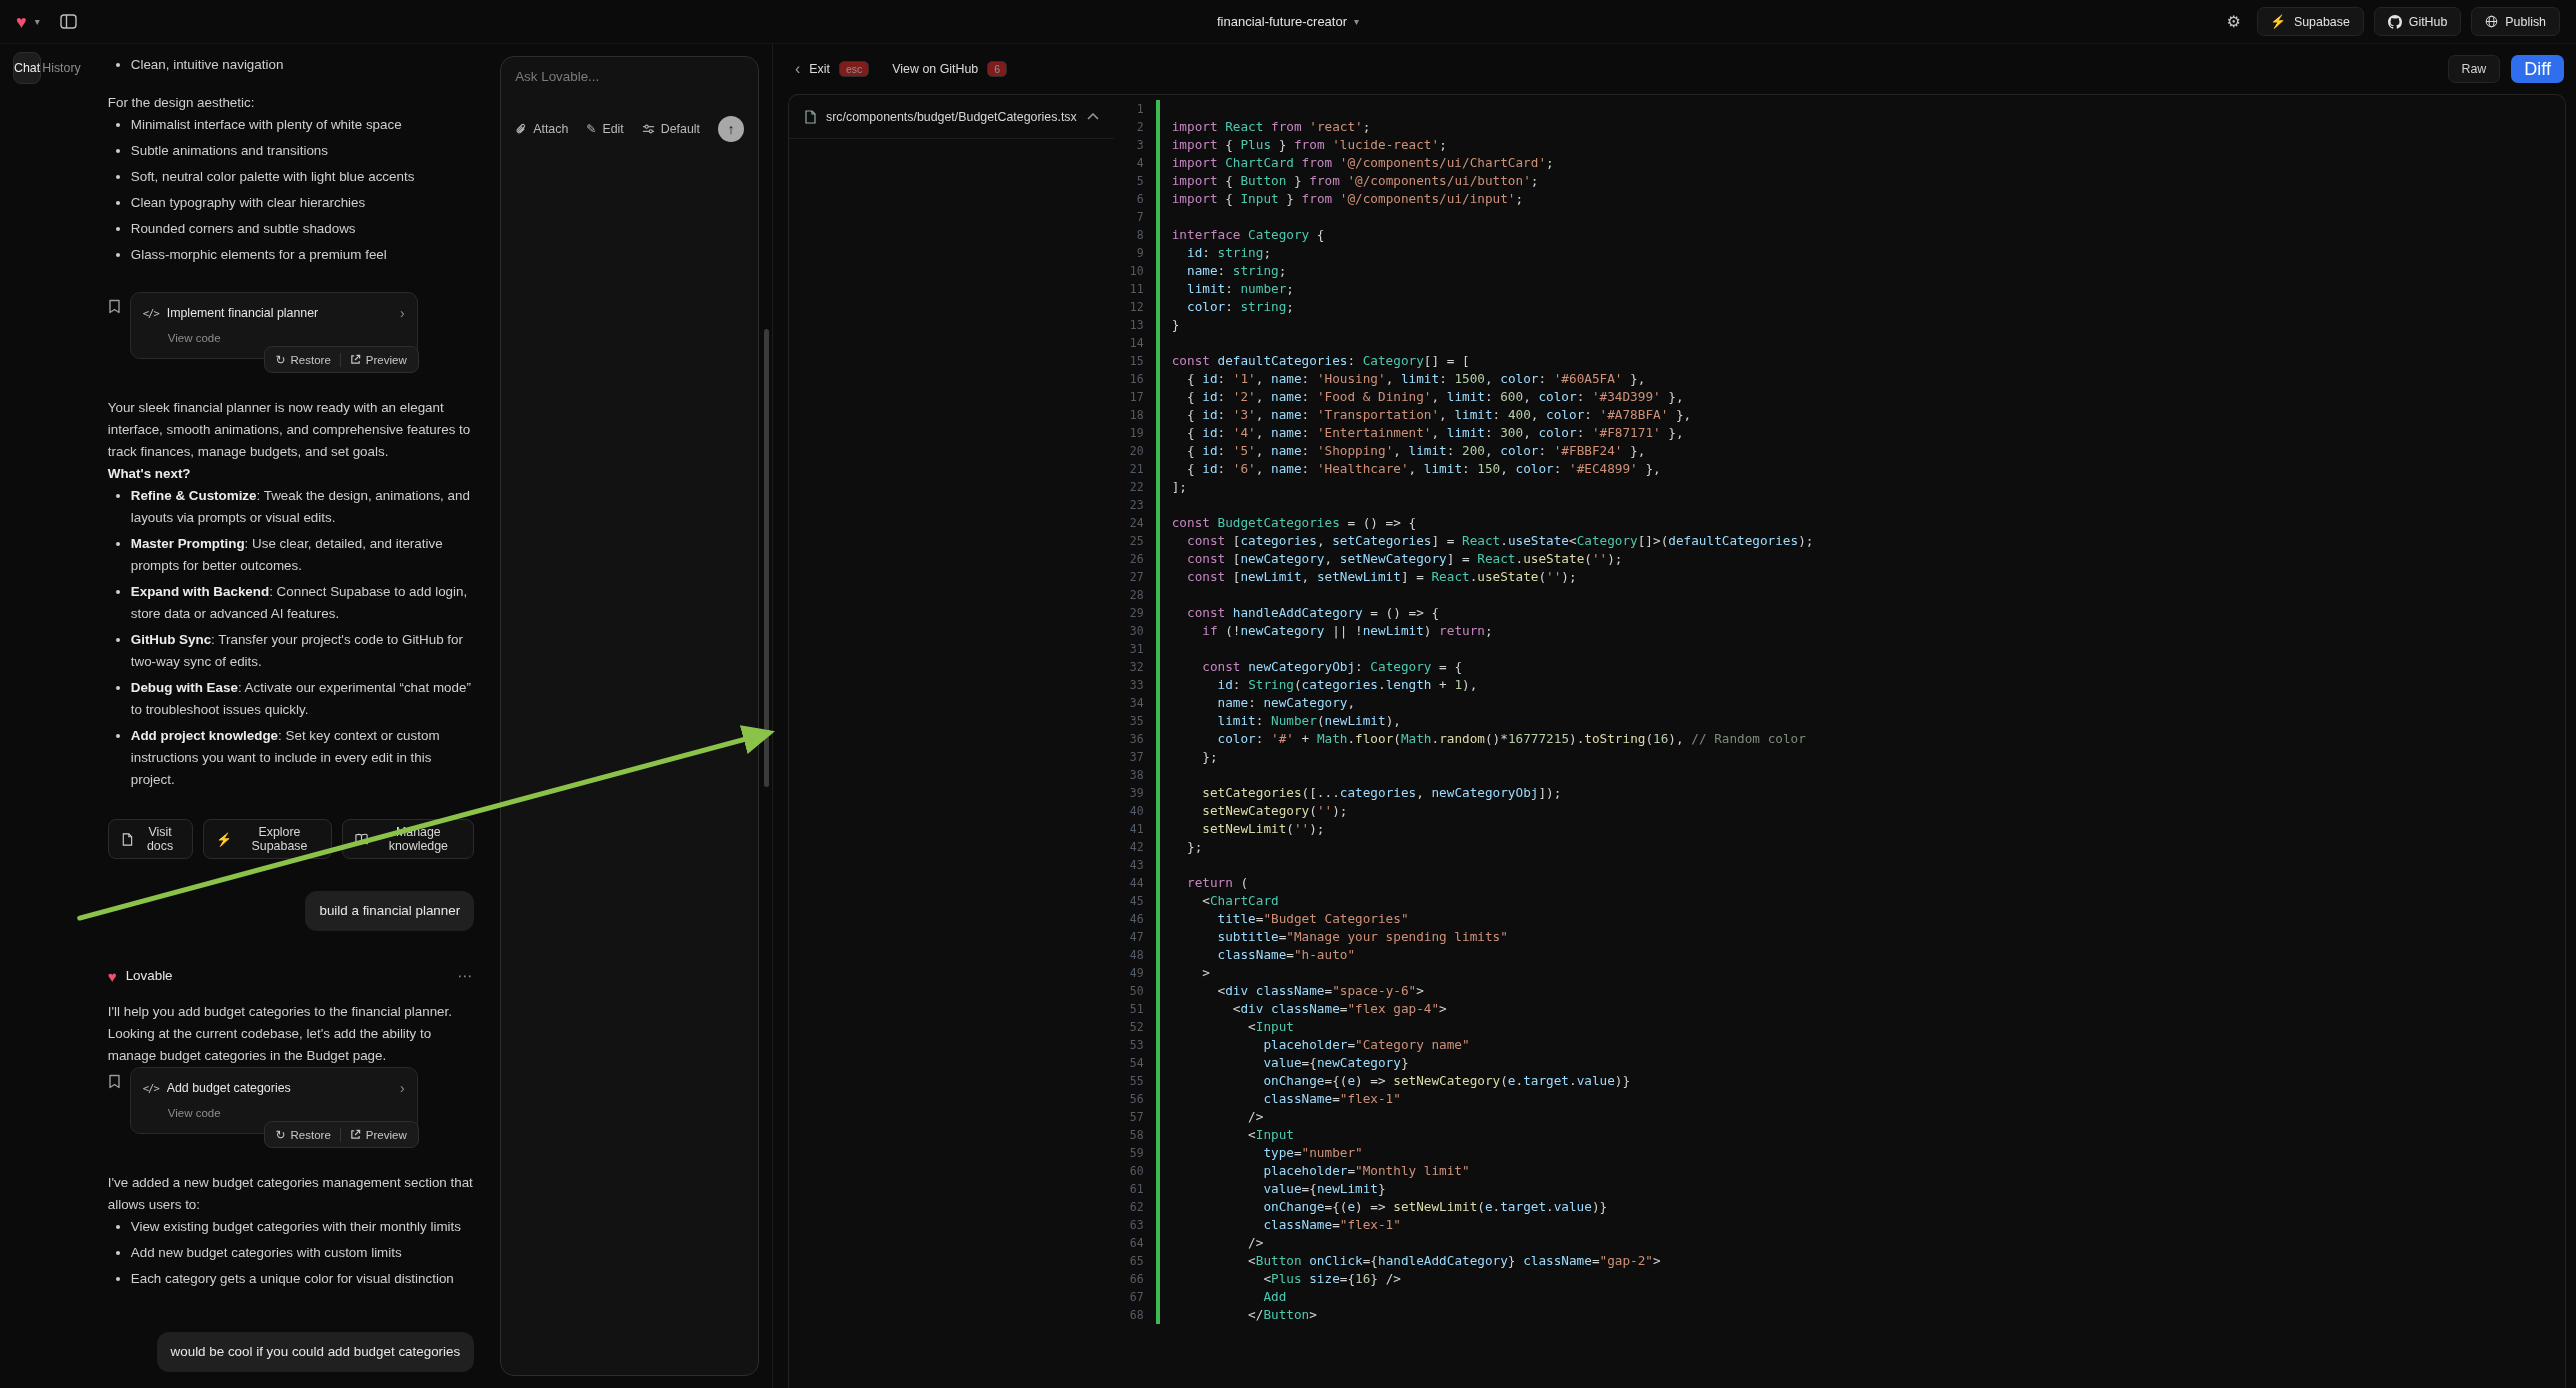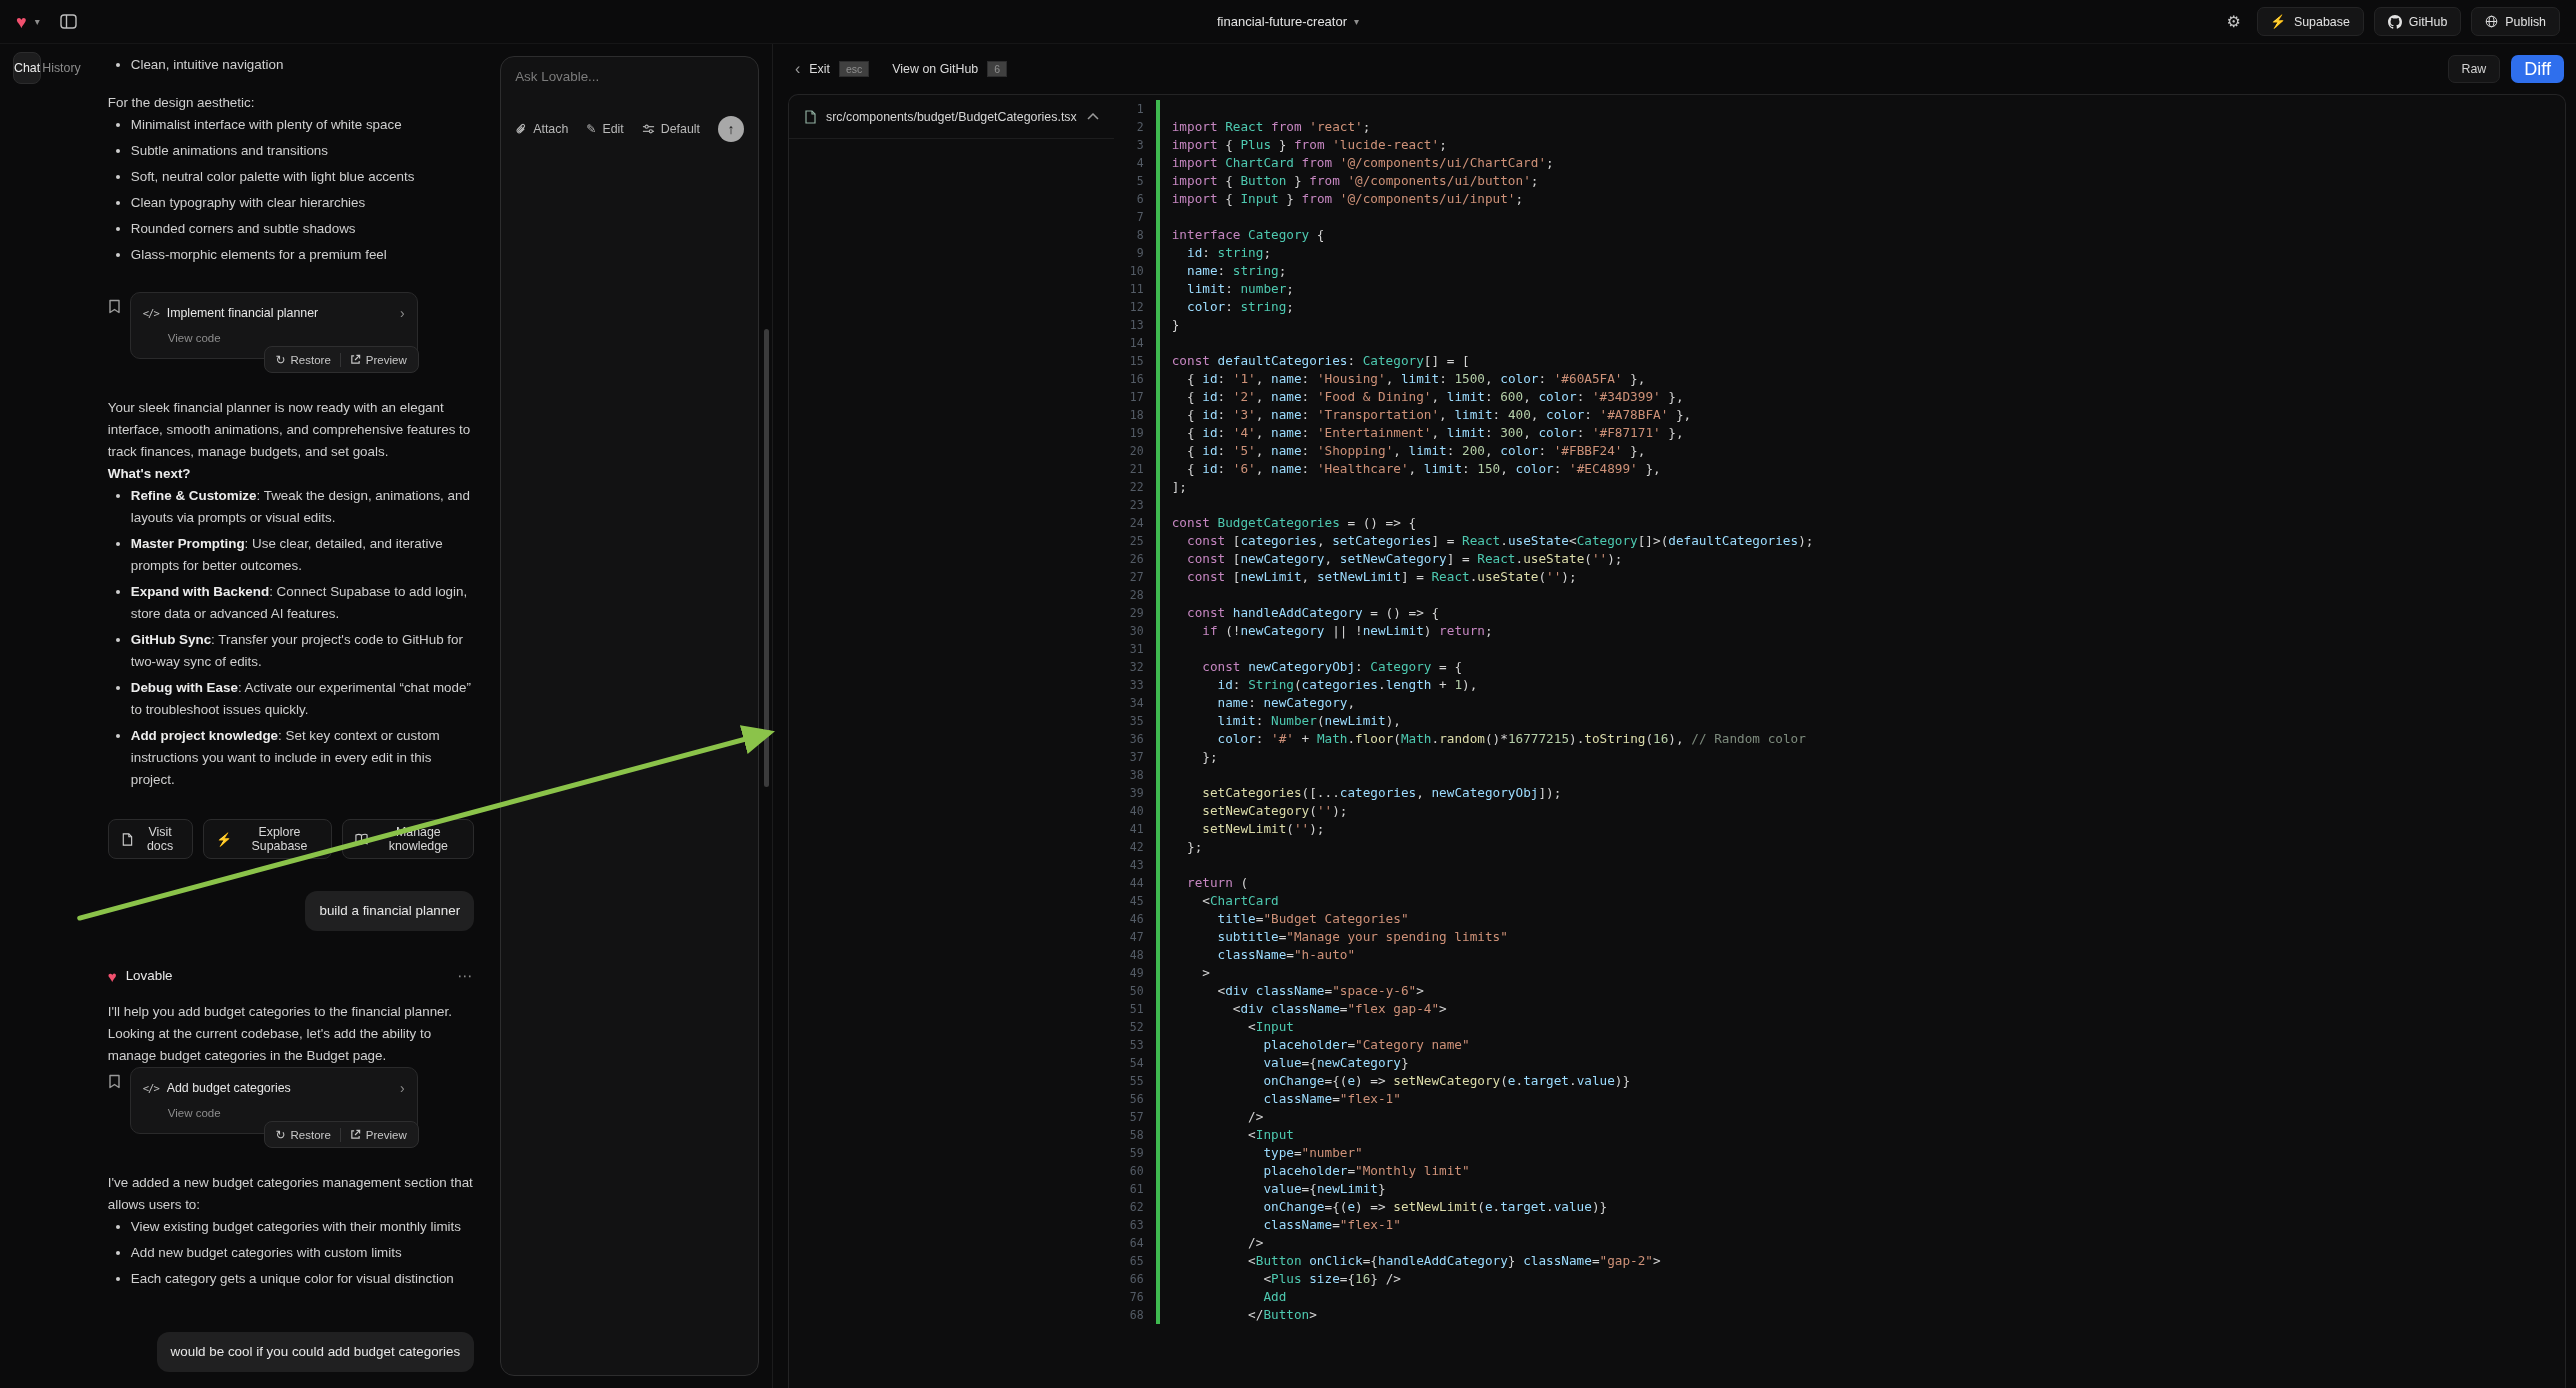--- a/index.html
+++ b/index.html
@@ -72,21 +72,21 @@
   .cbtn{display:flex;align-items:center;gap:6px;font-size:12.4px;color:#b9b9b9;cursor:pointer}
   .pencil{font-size:12px;line-height:1}
   .send{margin-left:auto;width:26px;height:26px;border-radius:50%;background:#a8a8a8;color:#141414;display:flex;align-items:center;justify-content:center;font-size:14px;font-weight:700;cursor:pointer}
   .chat-scrollbar{position:absolute;right:3px;top:285px;width:5px;height:458px;border-radius:3px;background:#3b3b3c;cursor:pointer}
 
   
   .code-panel{flex:1;min-width:0;display:flex;flex-direction:column;background:#0b0b0c}
   .code-toolbar{flex:none;height:50px;display:flex;align-items:center;gap:9px;padding:0 12px 0 22px}
   .chev-l{color:#9a9a9a;font-size:16px;cursor:pointer;line-height:1}
   .exit{font-size:12.4px;color:#dcdcdc;cursor:pointer}
-  .kbd{font-size:10.5px;color:#8f8f8f;border:1px solid #2d2d2e;background:#404040;border-radius:0;padding:2px 6px;line-height:1}
+  .kbd{font-size:10.5px;color:#8f8f8f;border:1px solid #2d2d2e;background:#7f1d1d;border-radius:5px;padding:2px 6px;line-height:1}
   .gh-link{margin-left:14px;font-size:12.4px;color:#dcdcdc;cursor:pointer}
   .spacer{flex:1}
   .raw-btn{height:28px;padding:0 13px;border-radius:7px;border:1px solid #242425;background:#151516;color:#d2d2d2;font-size:12.4px;font-family:inherit;cursor:pointer}
   .diff-btn{height:28px;padding:0 13px;border-radius:7px;border:none;background:var(--accent-blue);color:#fff;font-size:18px;font-family:Liberation Sans, sans-serif;cursor:pointer;margin-left:2px}
   .file-card{flex:1;min-height:0;margin:0 10px 0 15px;border:1px solid #242425;border-bottom:none;border-radius:10px 10px 0 0;background:#0d0d0e;display:flex;flex-direction:row;overflow:hidden}
   .file-card-header{flex:none;height:44px;display:flex;align-items:center;gap:10px;padding:0 15px;border-bottom:1px solid #1d1d1e}
   .file-path{font-size:12.4px;color:#d6d6d6}
   .collapse{margin-left:auto;display:flex;cursor:pointer}
   .code-lines{flex:1;min-height:0;overflow:hidden;padding-top:5px;font-family:"DejaVu Sans Mono",monospace;font-size:12.7px;line-height:18px}
   .code-row{display:flex}
@@ -682,21 +682,21 @@
               <span class="ln">65</span>
               <span class="diffbar"></span>
               <span class="code-text">          &lt;<span class="tp">Button</span> <span class="id">onClick</span>={<span class="id">handleAddCategory</span>} <span class="id">className</span>=<span class="st">"gap-2"</span>&gt;</span>
             </div>
             <div class="code-row">
               <span class="ln">66</span>
               <span class="diffbar"></span>
               <span class="code-text">            &lt;<span class="tp">Plus</span> <span class="id">size</span>={<span class="nu">16</span>} /&gt;</span>
             </div>
             <div class="code-row">
-              <span class="ln">76</span>
+              <span class="ln">67</span>
               <span class="diffbar"></span>
               <span class="code-text">            <span class="tp">Add</span></span>
             </div>
             <div class="code-row">
               <span class="ln">68</span>
               <span class="diffbar"></span>
               <span class="code-text">          &lt;/<span class="tp">Button</span>&gt;</span>
             </div>
           </div>
       </div>

